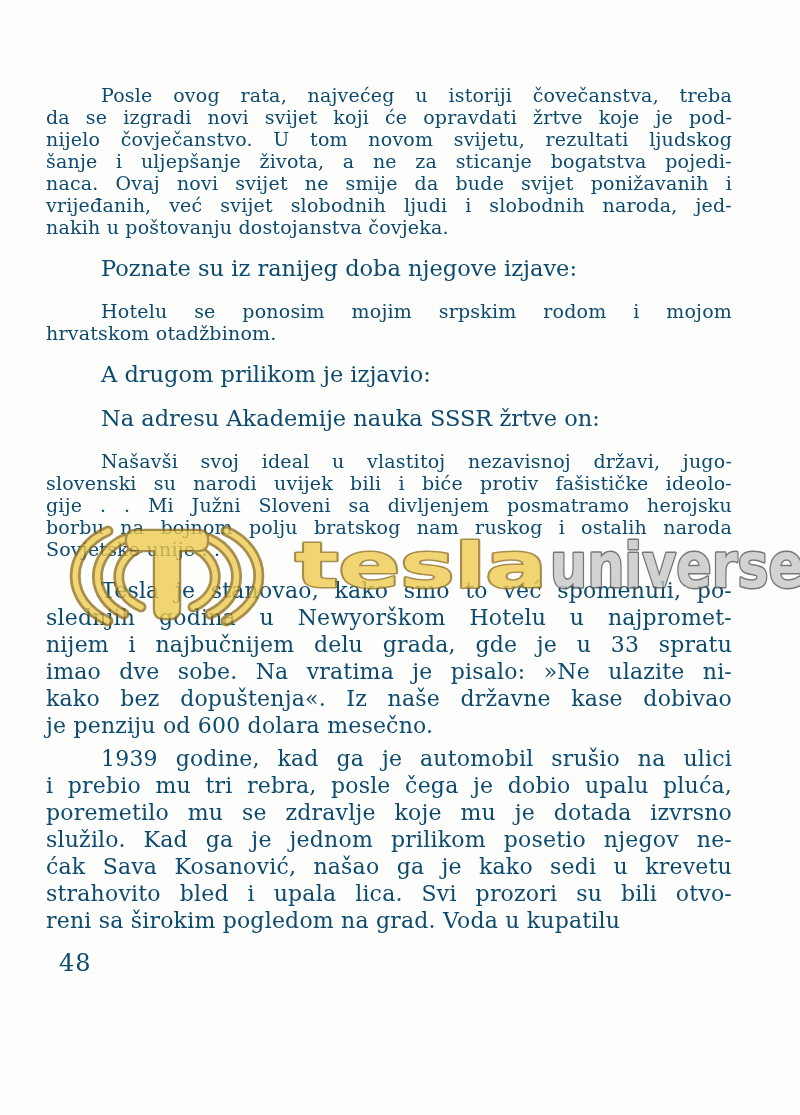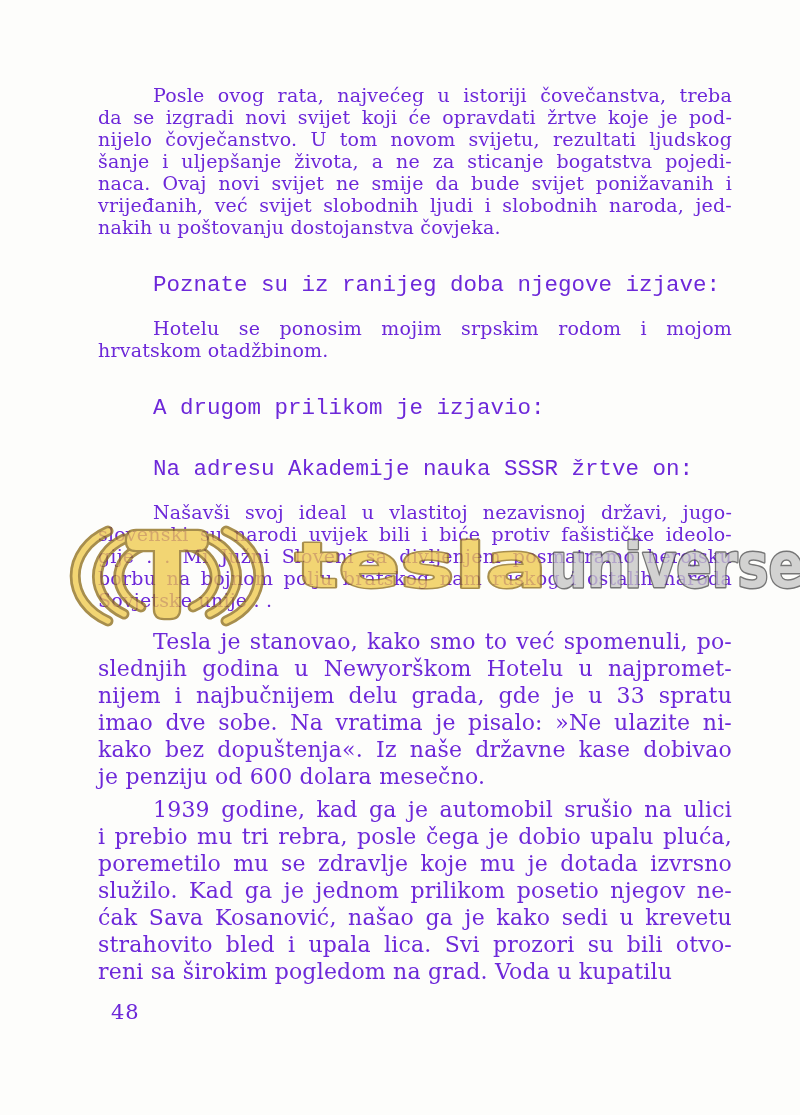--- a/index.html
+++ b/index.html
@@ -4,38 +4,38 @@
 <style>
   html,body{margin:0;padding:0;}
   body{
     width:800px;height:1115px;
     background:#fdfdfb;
     position:relative;overflow:hidden;
     font-family:"DejaVu Serif","Liberation Serif",serif;
   }
   .page{
     position:absolute;inset:0;
-    padding:84px 68px 0 98px;
+    padding:84px 68px 0 46px;
     box-sizing:border-box;
-    color:#6d28d9;
+    color:#0c4a6e;
   }
   .block{margin:0;}
   .small{font-size:19px;line-height:22px;letter-spacing:.2px;}
   .large{font-size:22px;line-height:27px;letter-spacing:.2px;}
   .heading{font-size:22.5px;line-height:28px;padding-left:55px;}
-  .mt-h{margin-top:33px;font-family:Liberation Mono, monospace;}
+  .mt-h{margin-top:16px;}
   .mt-q{margin-top:18px;}
   .mt-p{margin-top:17px;}
   .mt-0{margin-top:6px;}
   .tline{text-align:justify;text-align-last:justify;}
   .tline.last{text-align-last:left;}
   .tline.first{padding-left:55px;}
   .pagenum{
     margin-top:15px;
-    font-size:21px;letter-spacing:1px;padding-left:13px;
+    font-size:24px;letter-spacing:1px;padding-left:13px;
   }
   .watermark{
     position:absolute;left:67px;top:517px;width:740px;height:114px;
     pointer-events:none;
   }
   .wm-arc-o{fill:none;stroke:#8f6f1d;stroke-width:11;stroke-linecap:round;}
   .wm-arc-f{fill:none;stroke:#f0ca4e;stroke-width:5.5;stroke-linecap:round;}
   .wm-t{fill:#f0ca4e;stroke:#8f6f1d;stroke-width:4.5;paint-order:stroke;}
   .wm-word{
     font-family:"DejaVu Sans","Liberation Sans",sans-serif;

